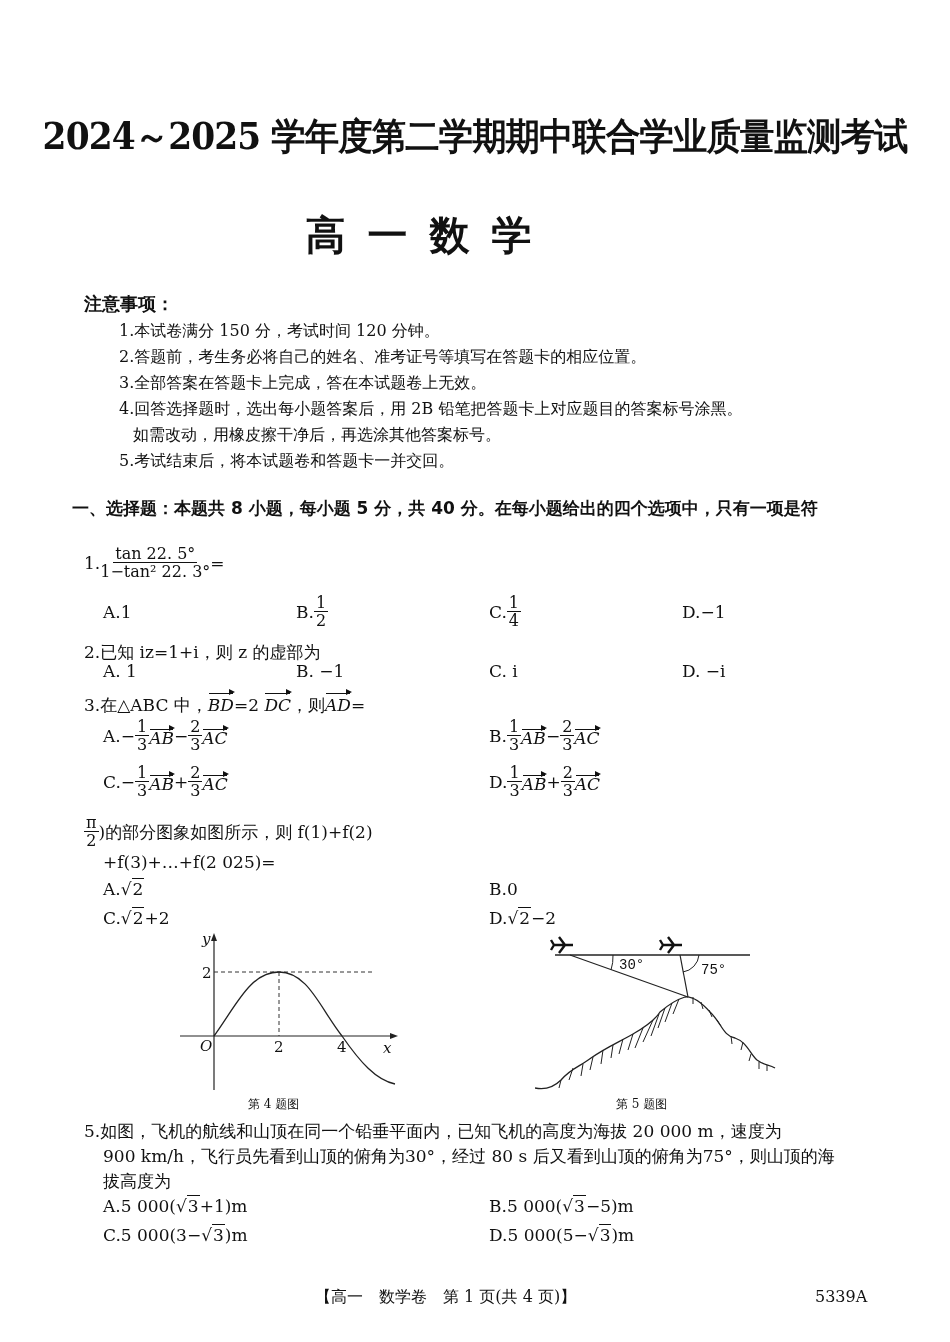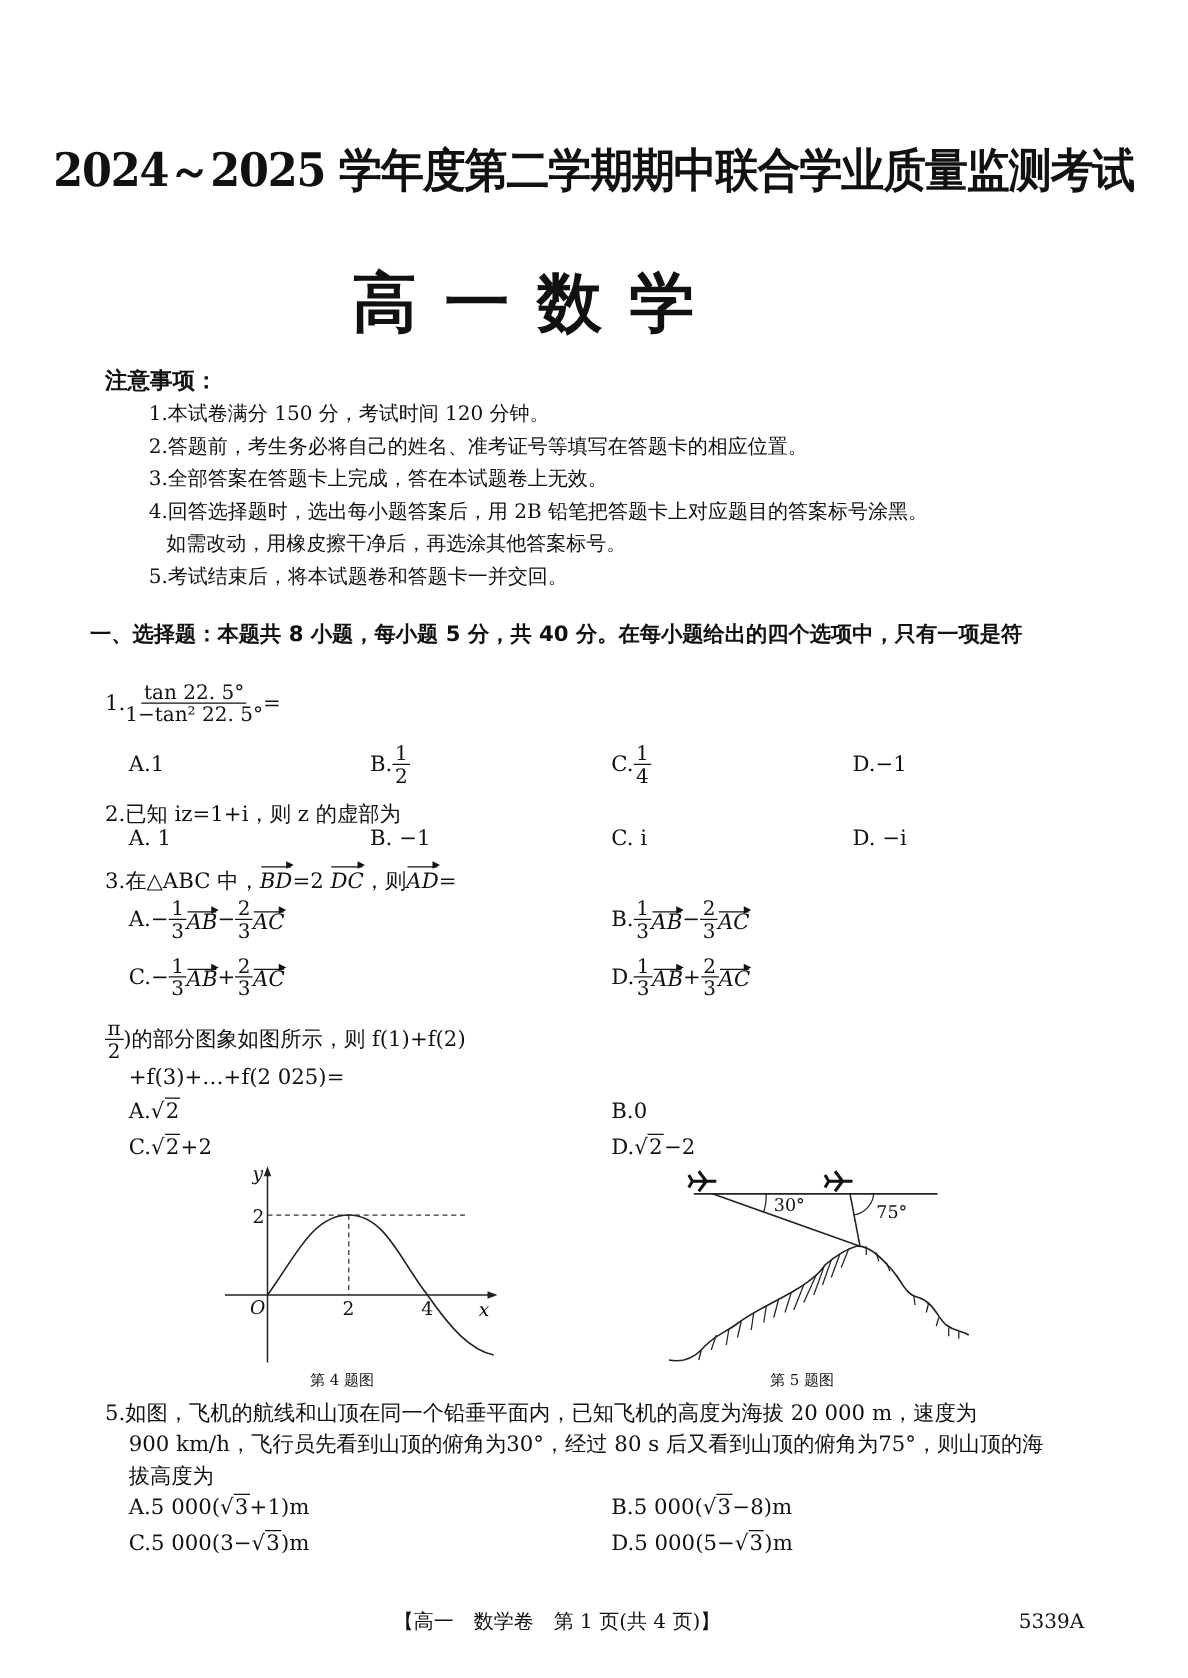--- a/index.html
+++ b/index.html
@@ -1,21 +1,21 @@
 <!DOCTYPE html>
 <html><head>
 <meta charset="utf-8">
 <style>
   html, body { margin:0; padding:0; background:#ffffff; }
   body { width:950px; height:1342px; position:relative; overflow:hidden;
          font-family:"DejaVu Serif", "Liberation Serif", serif; color:#111; }
   .abs { position:absolute; }
   .title { left:0; width:950px; top:112px; text-align:center; font-size:37px; font-weight:bold; letter-spacing:-1px;
            font-family:"DejaVu Serif", serif; transform:scaleX(0.93); }
-  .subject { left:0; width:859px; top:208px; text-align:center; font-size:52px; font-weight:bold;
+  .subject { left:0; width:859px; top:208px; text-align:center; font-size:40px; font-weight:bold;
              font-family:"DejaVu Sans", sans-serif; letter-spacing:22px; }
   .notice-head { left:84px; top:292px; font-size:18px; font-weight:bold; font-family:"DejaVu Sans", sans-serif; }
   .notice { font-size:16px; line-height:26px; }
   .sec { left:72px; top:496px; width:790px; font-size:17px; font-weight:bold; font-family:"DejaVu Sans", sans-serif; line-height:25px; }
   .sec .cont { padding-left:28px; display:block; }
   .q { font-size:17px; line-height:26px; }
   .opt { font-size:17px; }
   .frac { display:inline-flex; flex-direction:column; align-items:center; vertical-align:middle; line-height:17px; font-size:16px; }
   .frac .num { border-bottom:1px solid #111; padding:0 2px; }
   .vec { position:relative; display:inline-block; font-style:italic; }
@@ -42,21 +42,21 @@
 <div class="abs notice" style="left:119px; top:448px;">5.考试结束后，将本试题卷和答题卡一并交回。</div>
 
 <div class="abs sec">
   <span>一、选择题：本题共 8 小题，每小题 5 分，共 40 分。在每小题给出的四个选项中，只有一项是符</span>
 </div>
 
 <div class="abs q" style="left:84px; top:545px; display:flex; align-items:center;">
   <span>1.</span>
   <span class="frac" style="font-size:16px;">
     <span class="num">tan 22. 5°</span>
-    <span>1−tan² 22. 5°</span>
+    <span>1−tan² 22. 3°</span>
   </span>
   <span>=</span>
 </div>
 <div class="abs opt" style="left:103px; top:602px;">
   <span>A.</span><span>1</span>
 </div>
 <div class="abs opt" style="left:296px; top:594px; display:flex; align-items:center;">
   <span>B.</span>
   <span class="frac">
       <span class="num">1</span>
@@ -181,21 +181,21 @@
   </svg>
   <span class="abs" style="left:22px; top:2px; font-style:italic; font-size:15px;">y</span>
   <span class="abs" style="left:22px; top:36px; font-size:15px;">2</span>
   <span class="abs" style="left:20px; top:109px; font-style:italic; font-size:15px;">O</span>
   <span class="abs" style="left:94px; top:110px; font-size:15px;">2</span>
   <span class="abs" style="left:157px; top:110px; font-size:15px;">4</span>
   <span class="abs" style="left:203px; top:111px; font-style:italic; font-size:15px;">x</span>
 </div>
 <div class="abs caption" style="left:248px; top:1096px;">第 4 题图</div>
 
-<div class="abs" style="left:535px; top:930px; width:250px; height:165px;">
+<div class="abs" style="left:535px; top:930px; width:250px; height:165px;font-family:Liberation Mono, monospace;">
   <svg width="250" height="165" viewBox="0 0 250 165">
 
     <line x1="20" y1="25" x2="215" y2="25" stroke="#222" stroke-width="1.4"></line>
 
     <g transform="translate(28,15)">
       <path d="M-10,0 L10,0 M2,0 L-4,-8 M2,0 L-4,8 M-9,0 L-12,-5 M-9,0 L-12,5" stroke="#111" stroke-width="2.4" fill="none"></path>
     </g>
 
     <g transform="translate(137,15)">
       <path d="M-10,0 L10,0 M2,0 L-4,-8 M2,0 L-4,8 M-9,0 L-12,-5 M-9,0 L-12,5" stroke="#111" stroke-width="2.4" fill="none"></path>
@@ -240,21 +240,21 @@
 </div>
 <div class="abs caption" style="left:616px; top:1096px;">第 5 题图</div>
 
 <div class="abs q" style="left:84px; top:1118px;">5.如图，飞机的航线和山顶在同一个铅垂平面内，已知飞机的高度为海拔 20 000 m，速度为</div>
 <div class="abs q" style="left:103px; top:1143px;">900 km/h，飞行员先看到山顶的俯角为30°，经过 80 s 后又看到山顶的俯角为75°，则山顶的海</div>
 <div class="abs q" style="left:103px; top:1168px;">拔高度为</div>
 <div class="abs opt" style="left:103px; top:1196px;">
   <span>A.</span><span>5 000(</span><span class="sqrt">√<span class="rad">3</span></span><span>+1)m</span>
 </div>
 <div class="abs opt" style="left:489px; top:1196px;">
-  <span>B.</span><span>5 000(</span><span class="sqrt">√<span class="rad">3</span></span><span>−8)m</span>
+  <span>B.</span><span>5 000(</span><span class="sqrt">√<span class="rad">3</span></span><span>−5)m</span>
 </div>
 <div class="abs opt" style="left:103px; top:1225px;">
   <span>C.</span><span>5 000(3−</span><span class="sqrt">√<span class="rad">3</span></span><span>)m</span>
 </div>
 <div class="abs opt" style="left:489px; top:1225px;">
   <span>D.</span><span>5 000(5−</span><span class="sqrt">√<span class="rad">3</span></span><span>)m</span>
 </div>
 
 <div class="abs footer" style="left:315px; top:1287px;">【高一　数学卷　第 1 页(共 4 页)】</div>
 <div class="abs footer" style="left:815px; top:1287px;">5339A</div>

